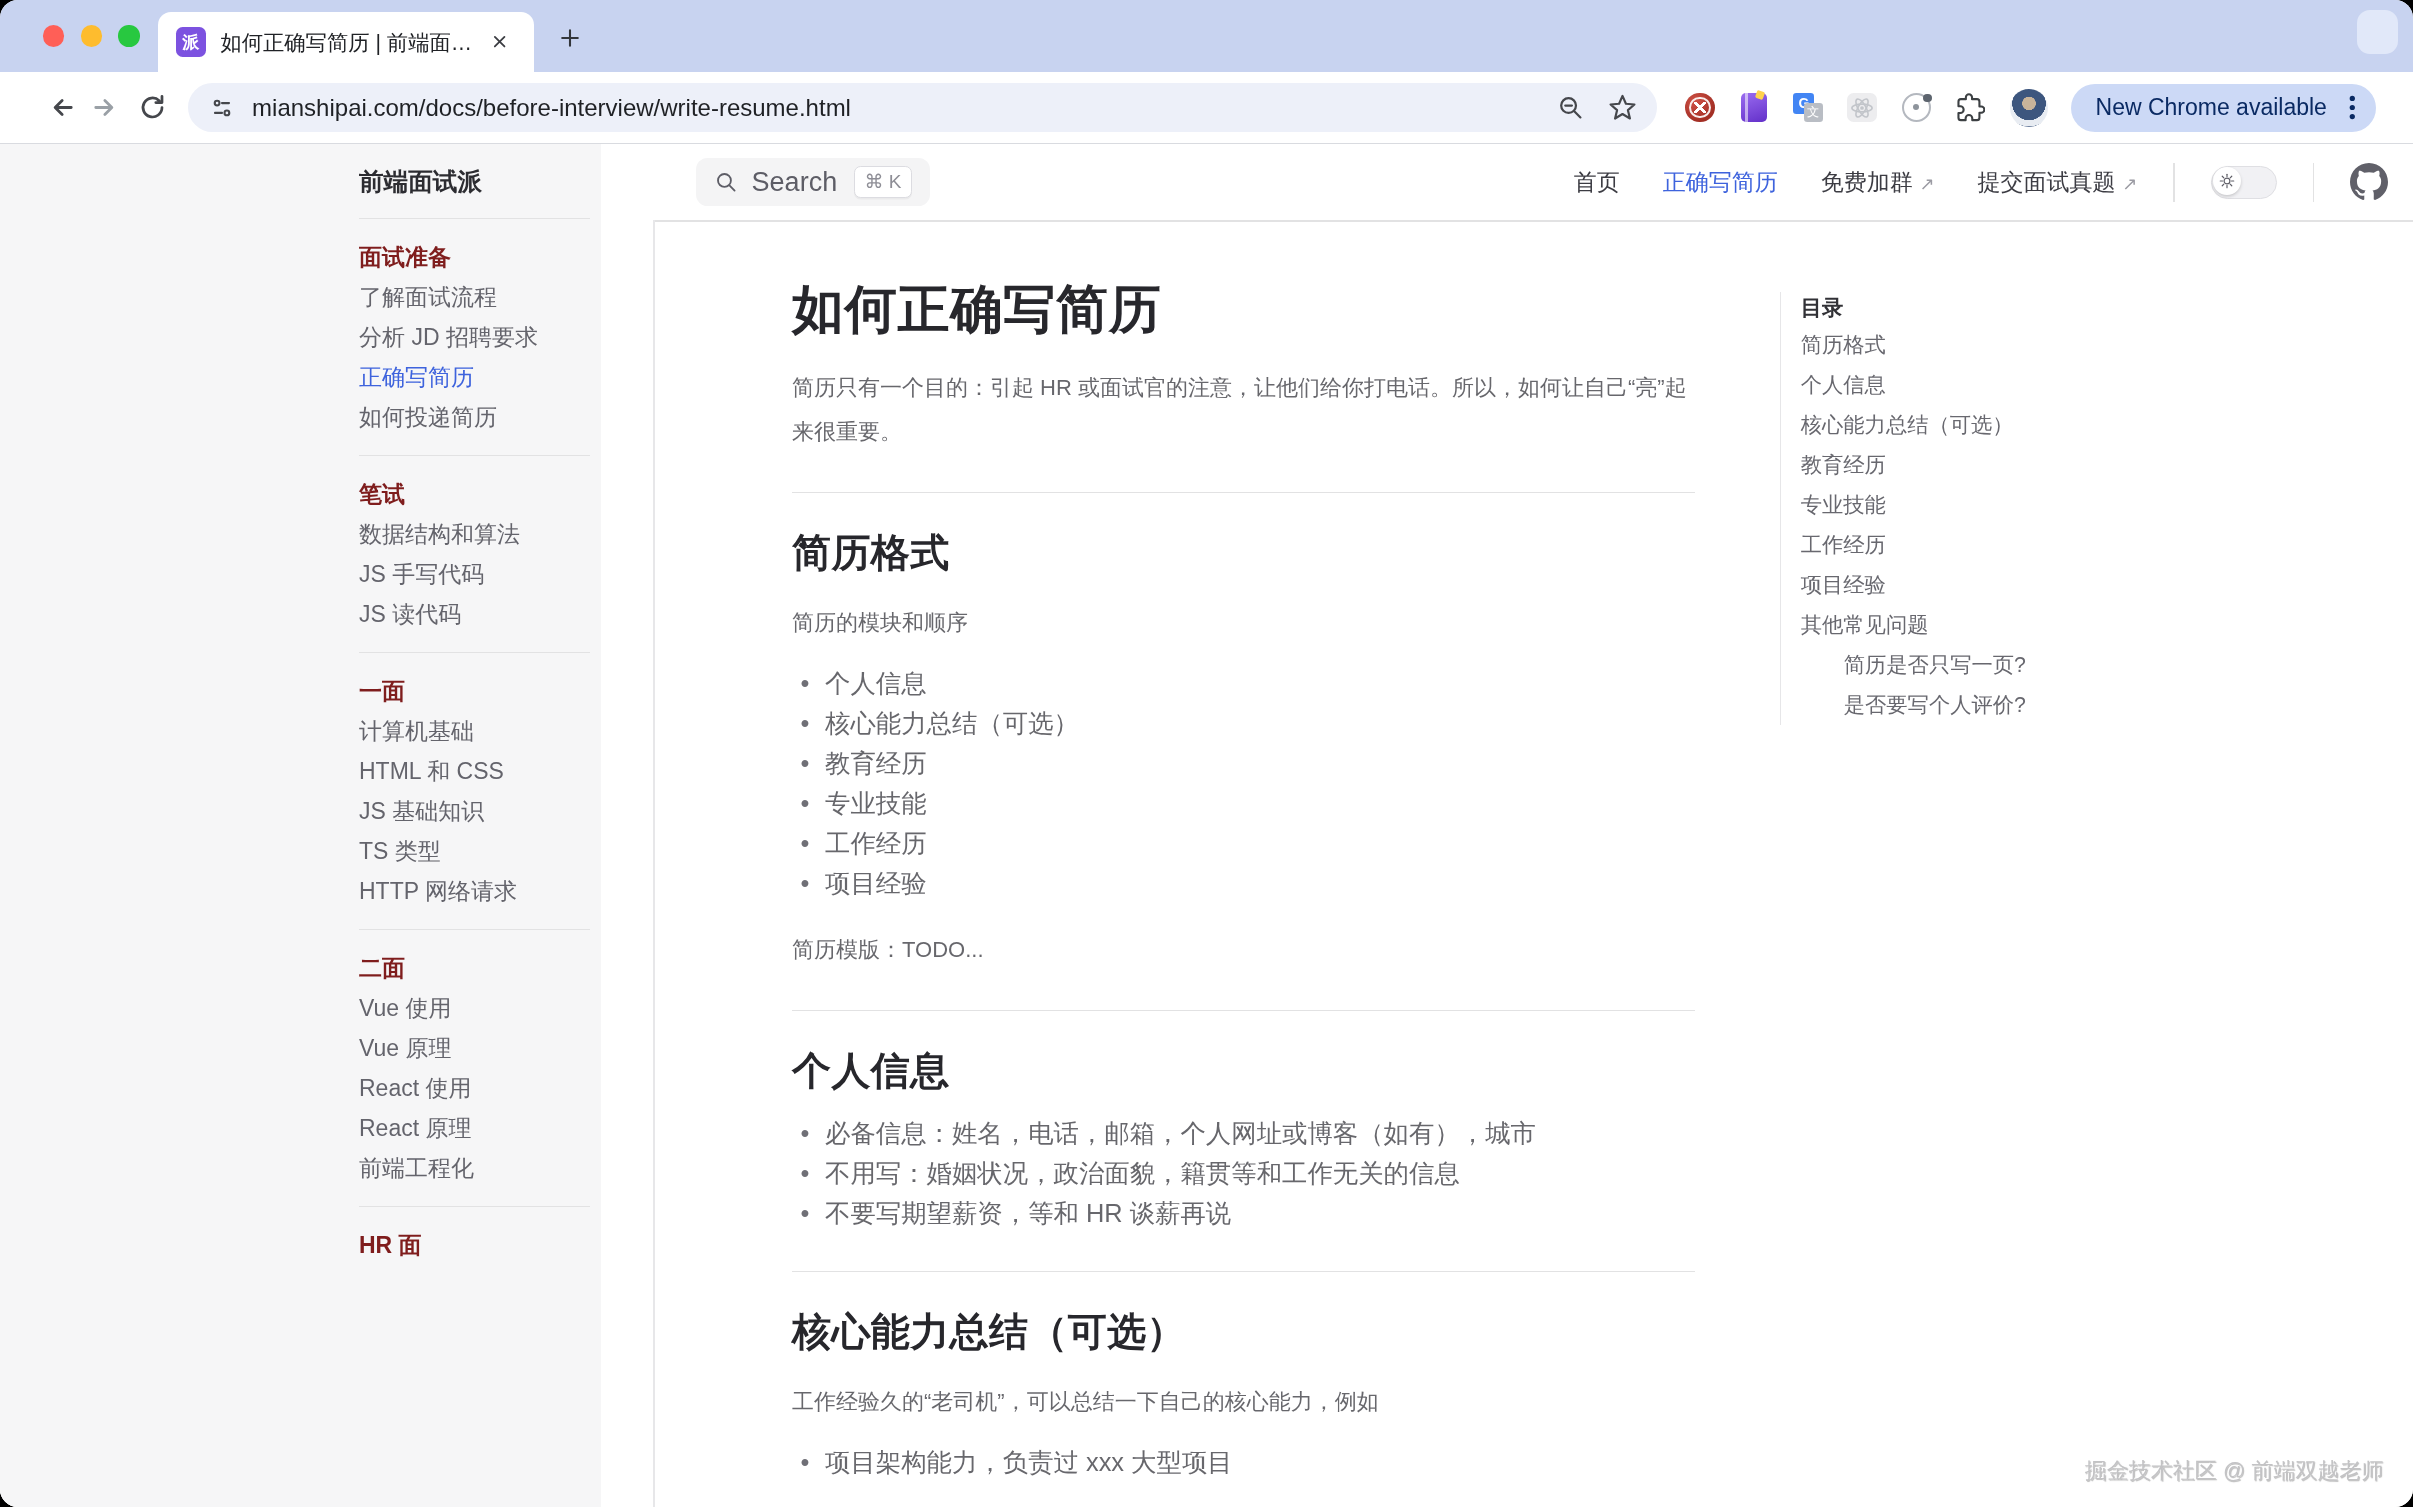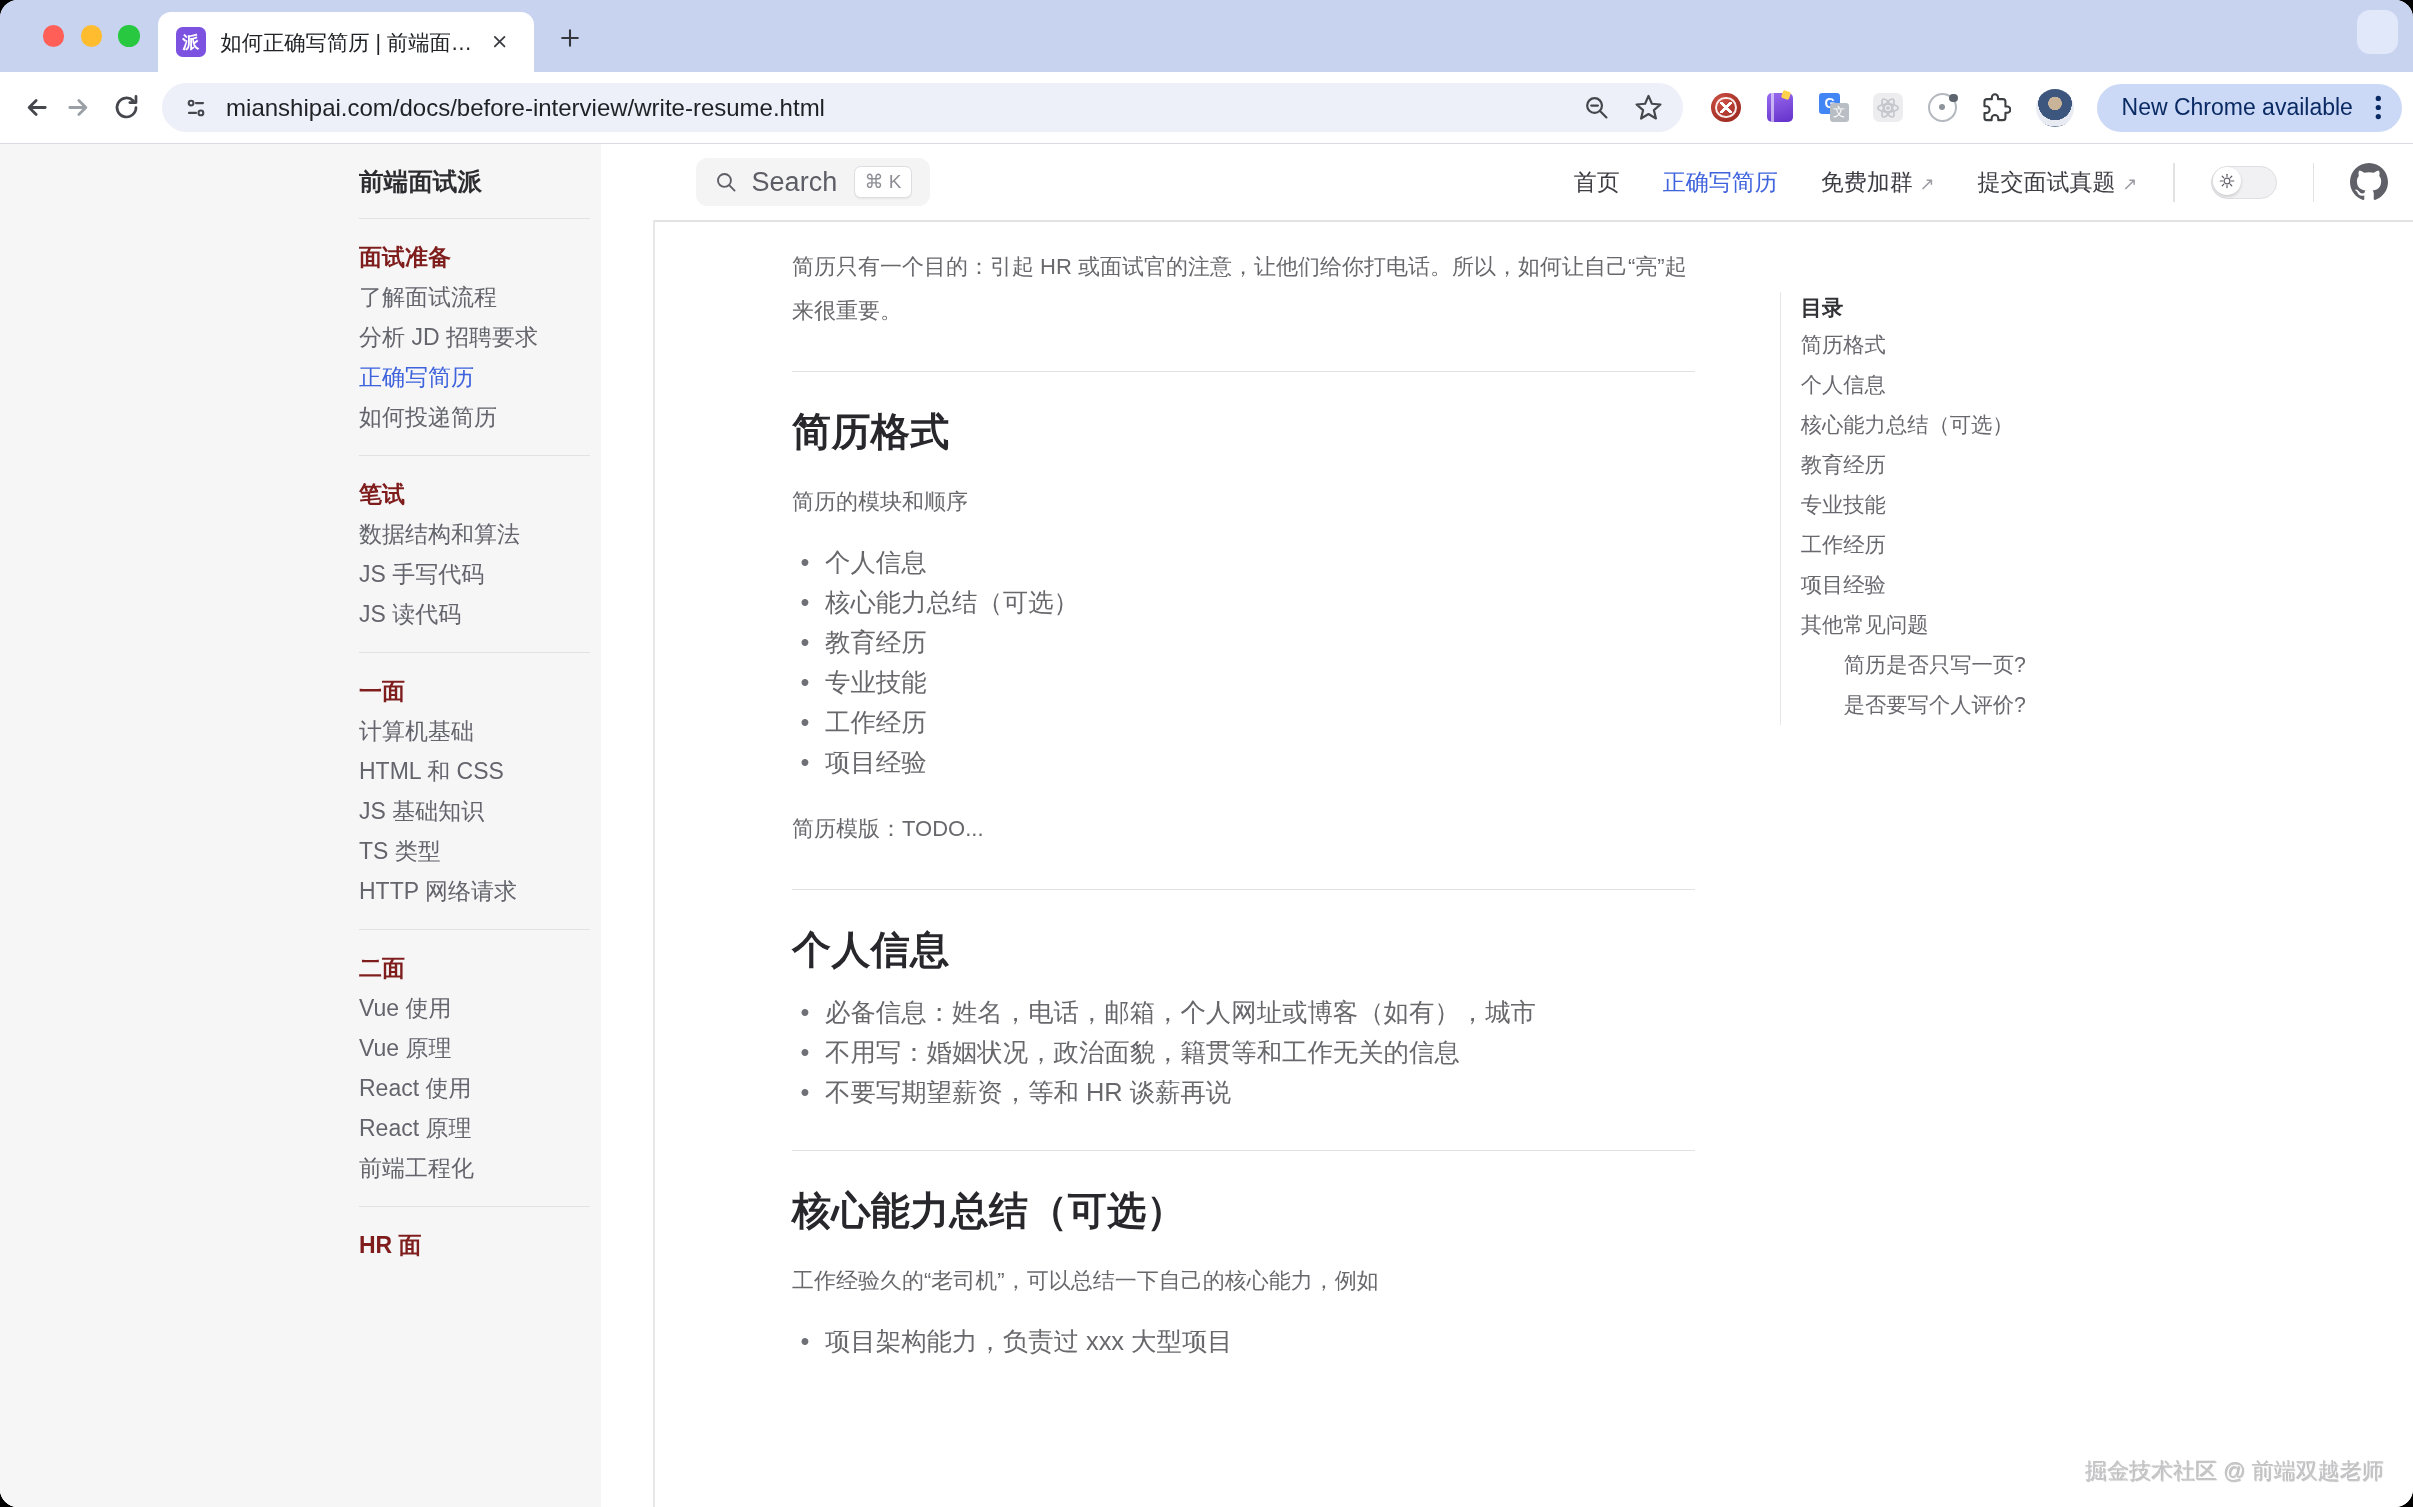--- a/index.html
+++ b/index.html
@@ -15,21 +15,21 @@
          border-radius:13px 13px 0 0; display:flex; align-items:center; padding:0 18px; }
   .favicon { width:29.6px; height:29.6px; border-radius:6.6px; background:#7c52e0; color:#fff; font-size:17px;
              font-weight:700; display:flex; align-items:center; justify-content:center; flex:0 0 auto; }
   .tab-title { flex:1; margin-left:14.8px; font-size:21.3px; color:#202226; white-space:nowrap; overflow:hidden; text-overflow:ellipsis; }
   .tab-close { width:33px; height:33px; flex:0 0 auto; display:flex; align-items:center; justify-content:center; border-radius:6.6px; }
   .newtab-btn { position:absolute; left:552px; top:19.7px; width:36px; height:36px; display:flex; align-items:center; justify-content:center; }
   .tabsearch-btn { position:absolute; right:14.8px; top:9.9px; width:41px; height:44px; border-radius:13px;
                    background:#e1e8f9; display:flex; align-items:center; justify-content:center; }
 
   
-  .toolbar { height:72px; background:#fff; border-bottom:1.6px solid #d9dbe0; display:flex; align-items:center; padding:0 11px; }
+  .toolbar { height:72px; background:#fff; border-bottom:1.6px solid #d9dbe0; display:flex; align-items:center; padding:0 37px; }
   .nav-btn { width:46px; height:46px; border-radius:50%; display:flex; align-items:center; justify-content:center; flex:0 0 auto; }
   .urlbar { flex:1; height:49px; margin-left:13px; border-radius:24.6px; background:#edf0f9; display:flex; align-items:center; padding:0 19.7px; min-width:0; }
   .url-text { flex:1; margin-left:16.4px; font-size:24px; color:#1f2125; white-space:nowrap; overflow:hidden; }
   .urlbar .trail { display:flex; align-items:center; gap:21.3px; flex:0 0 auto; }
   .ext-row { display:flex; align-items:center; gap:24.6px; margin:0 24.6px 0 28px; flex:0 0 auto; }
   .ext { width:29.6px; height:29.6px; position:relative; flex:0 0 auto; }
   .ext-juejin { border-radius:50%; background:radial-gradient(circle at 35% 30%, #cf5146, #a32f25 70%); }
   .ext-juejin::before { content:""; position:absolute; inset:4.1px; border:2.1px solid rgba(255,255,255,.9); border-radius:50%; }
   .ext-juejin::after { content:""; position:absolute; left:9px; top:9px; width:11.5px; height:11.5px;
       background:linear-gradient(45deg, transparent 42%, #fff 42%, #fff 58%, transparent 58%),
@@ -304,20 +304,21 @@
           <svg width="38" height="38" viewBox="0 0 16 16">
             <path fill="#606069" d="M8 0C3.58 0 0 3.58 0 8c0 3.54 2.29 6.53 5.47 7.59.4.07.55-.17.55-.38 0-.19-.01-.82-.01-1.49-2.01.37-2.53-.49-2.69-.94-.09-.23-.48-.94-.82-1.13-.28-.15-.68-.52-.01-.53.63-.01 1.08.58 1.23.82.72 1.21 1.87.87 2.33.66.07-.52.28-.87.51-1.07-1.78-.2-3.64-.89-3.64-3.95 0-.87.31-1.59.82-2.15-.08-.2-.36-1.02.08-2.12 0 0 .67-.21 2.2.82.64-.18 1.32-.27 2-.27s1.36.09 2 .27c1.53-1.04 2.2-.82 2.2-.82.44 1.1.16 1.92.08 2.12.51.56.82 1.27.82 2.15 0 3.07-1.87 3.75-3.65 3.95.29.25.54.73.54 1.48 0 1.07-.01 1.93-.01 2.2 0 .21.15.46.55.38A8.01 8.01 0 0 0 16 8c0-4.42-3.58-8-8-8z"></path>
           </svg>
         </a>
       </nav>
     </header>
     <div class="nav-hr"></div>
     <div class="gutter-v"></div>
 
     <main class="doc">
+      <h1>如何正确写简历</h1>
       <p>简历只有一个目的：引起 HR 或面试官的注意，让他们给你打电话。所以，如何让自己“亮”起来很重要。</p>
 
       <div class="doc-hr"></div>
       <h2>简历格式</h2>
       <p>简历的模块和顺序</p>
       <ul>
         <li>个人信息</li>
         <li>核心能力总结（可选）</li>
         <li>教育经历</li>
         <li>专业技能</li>

